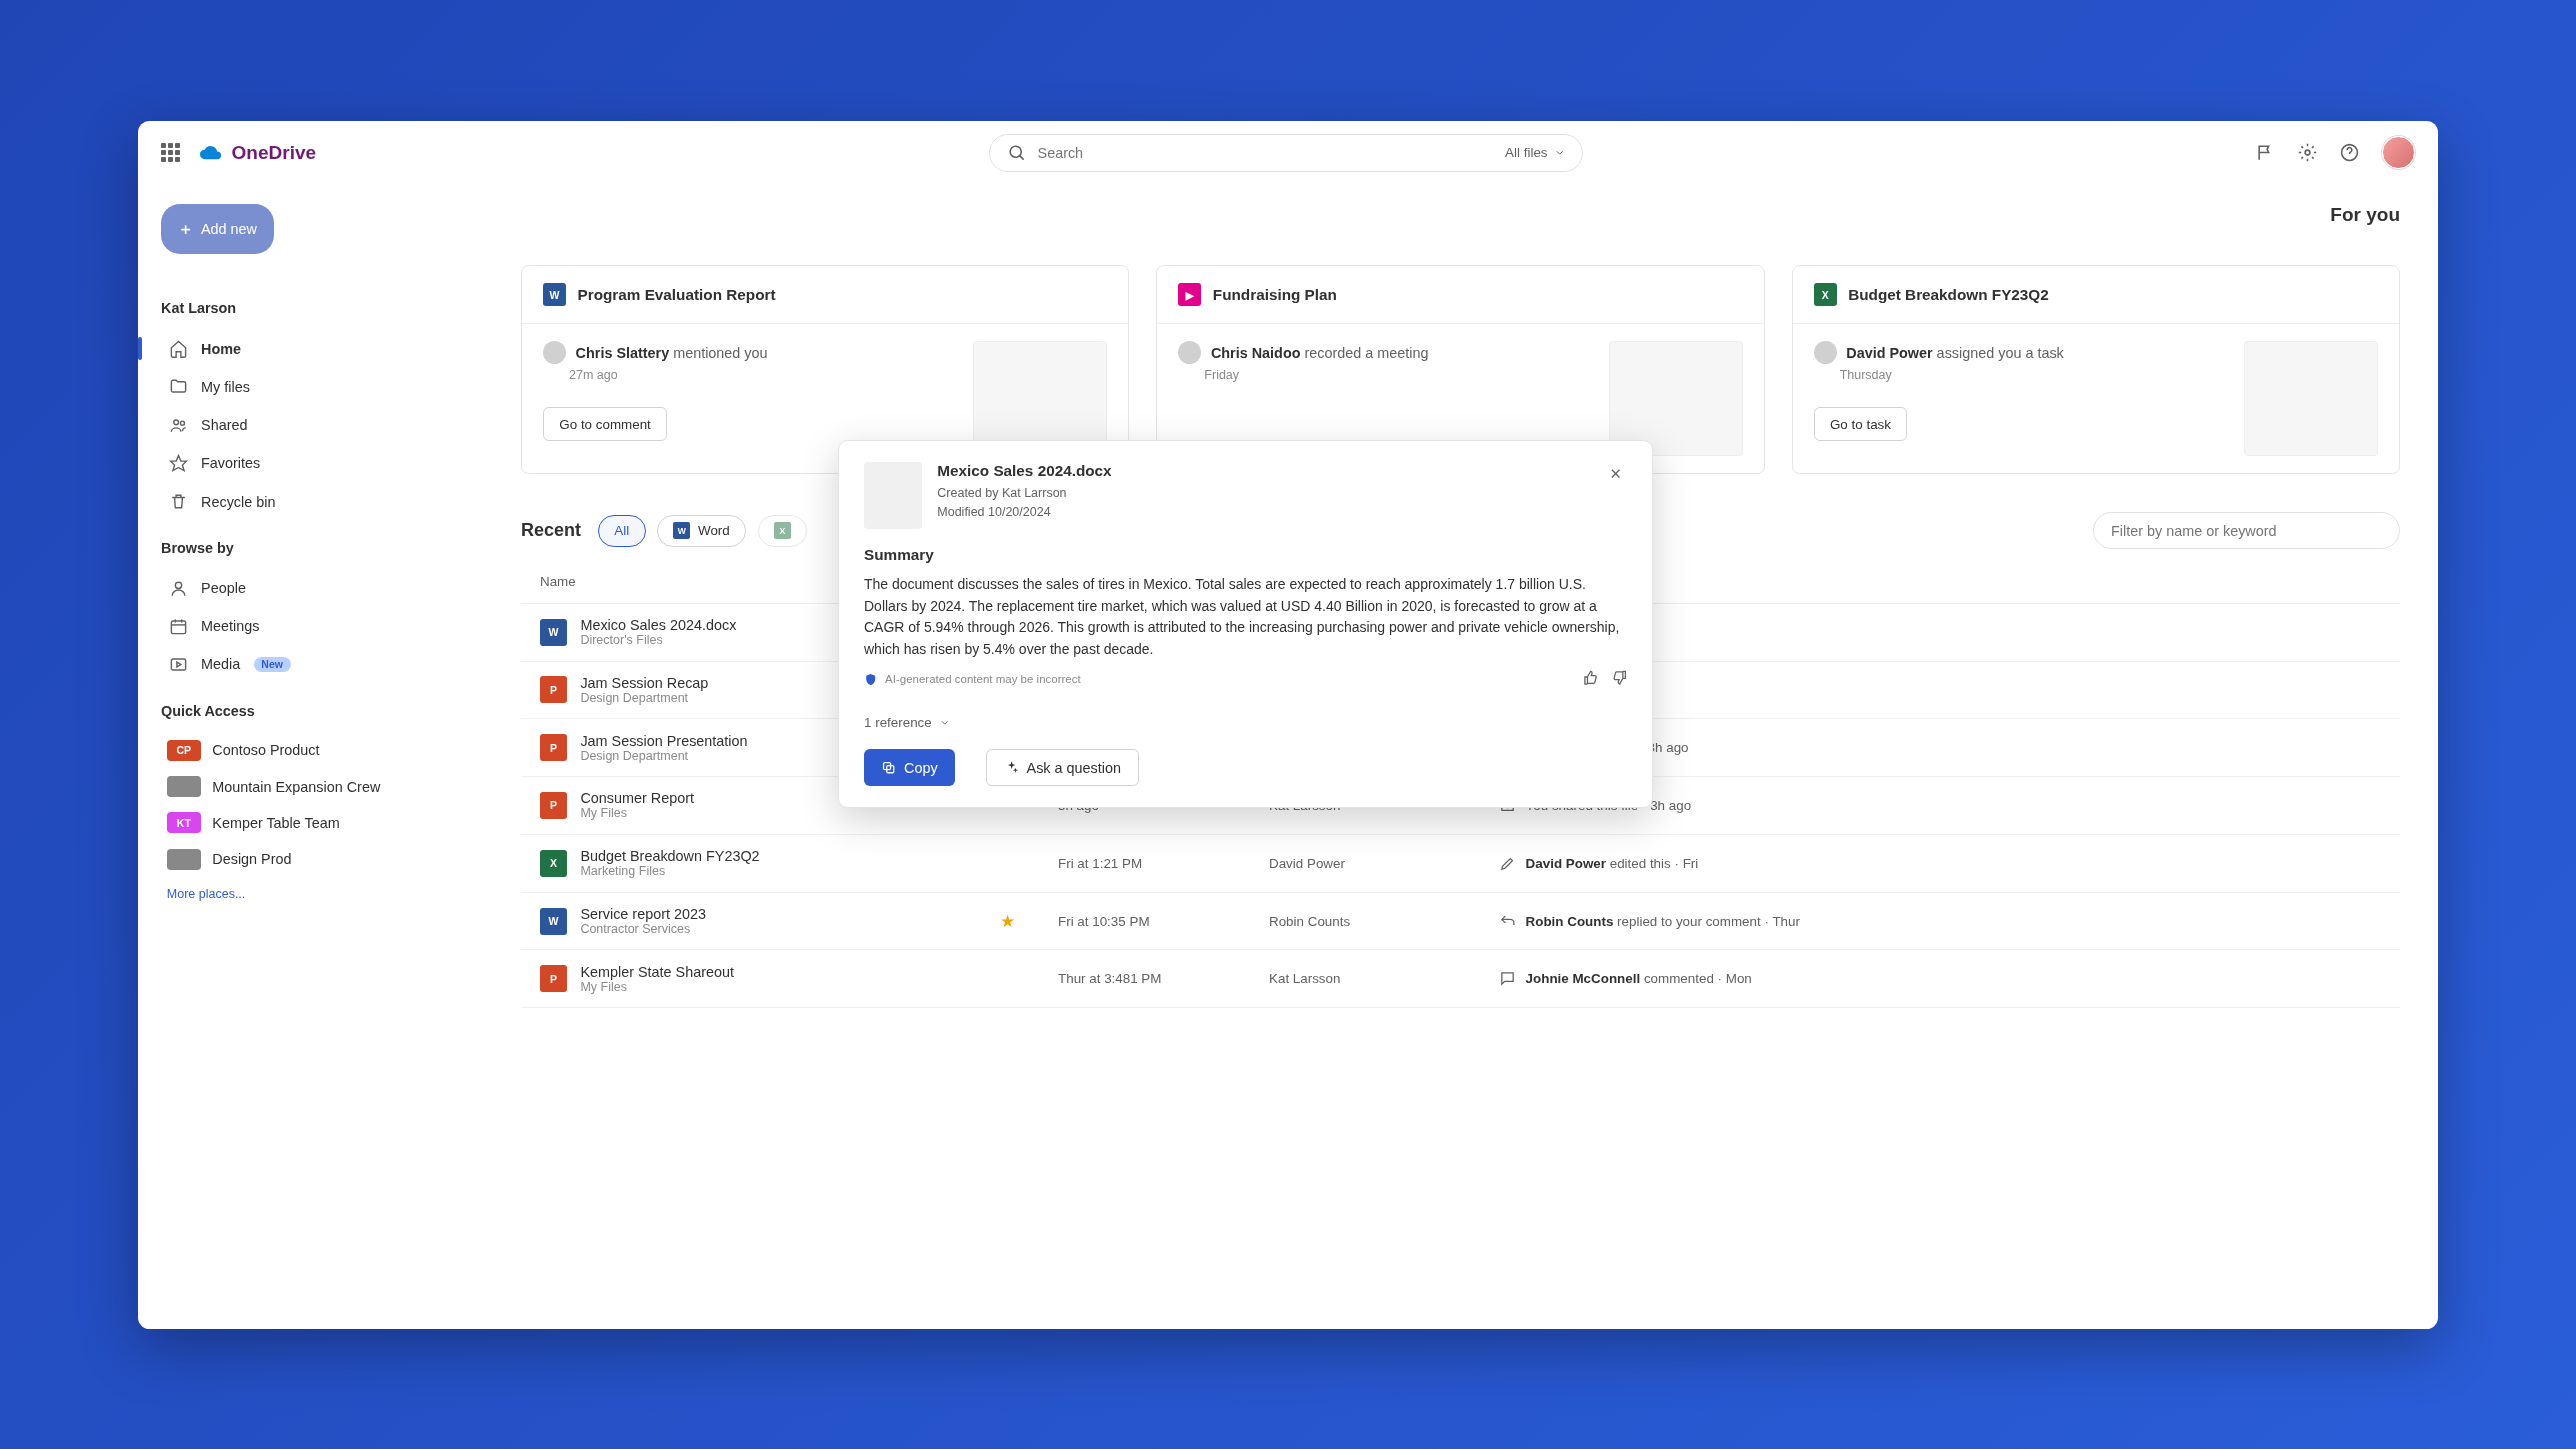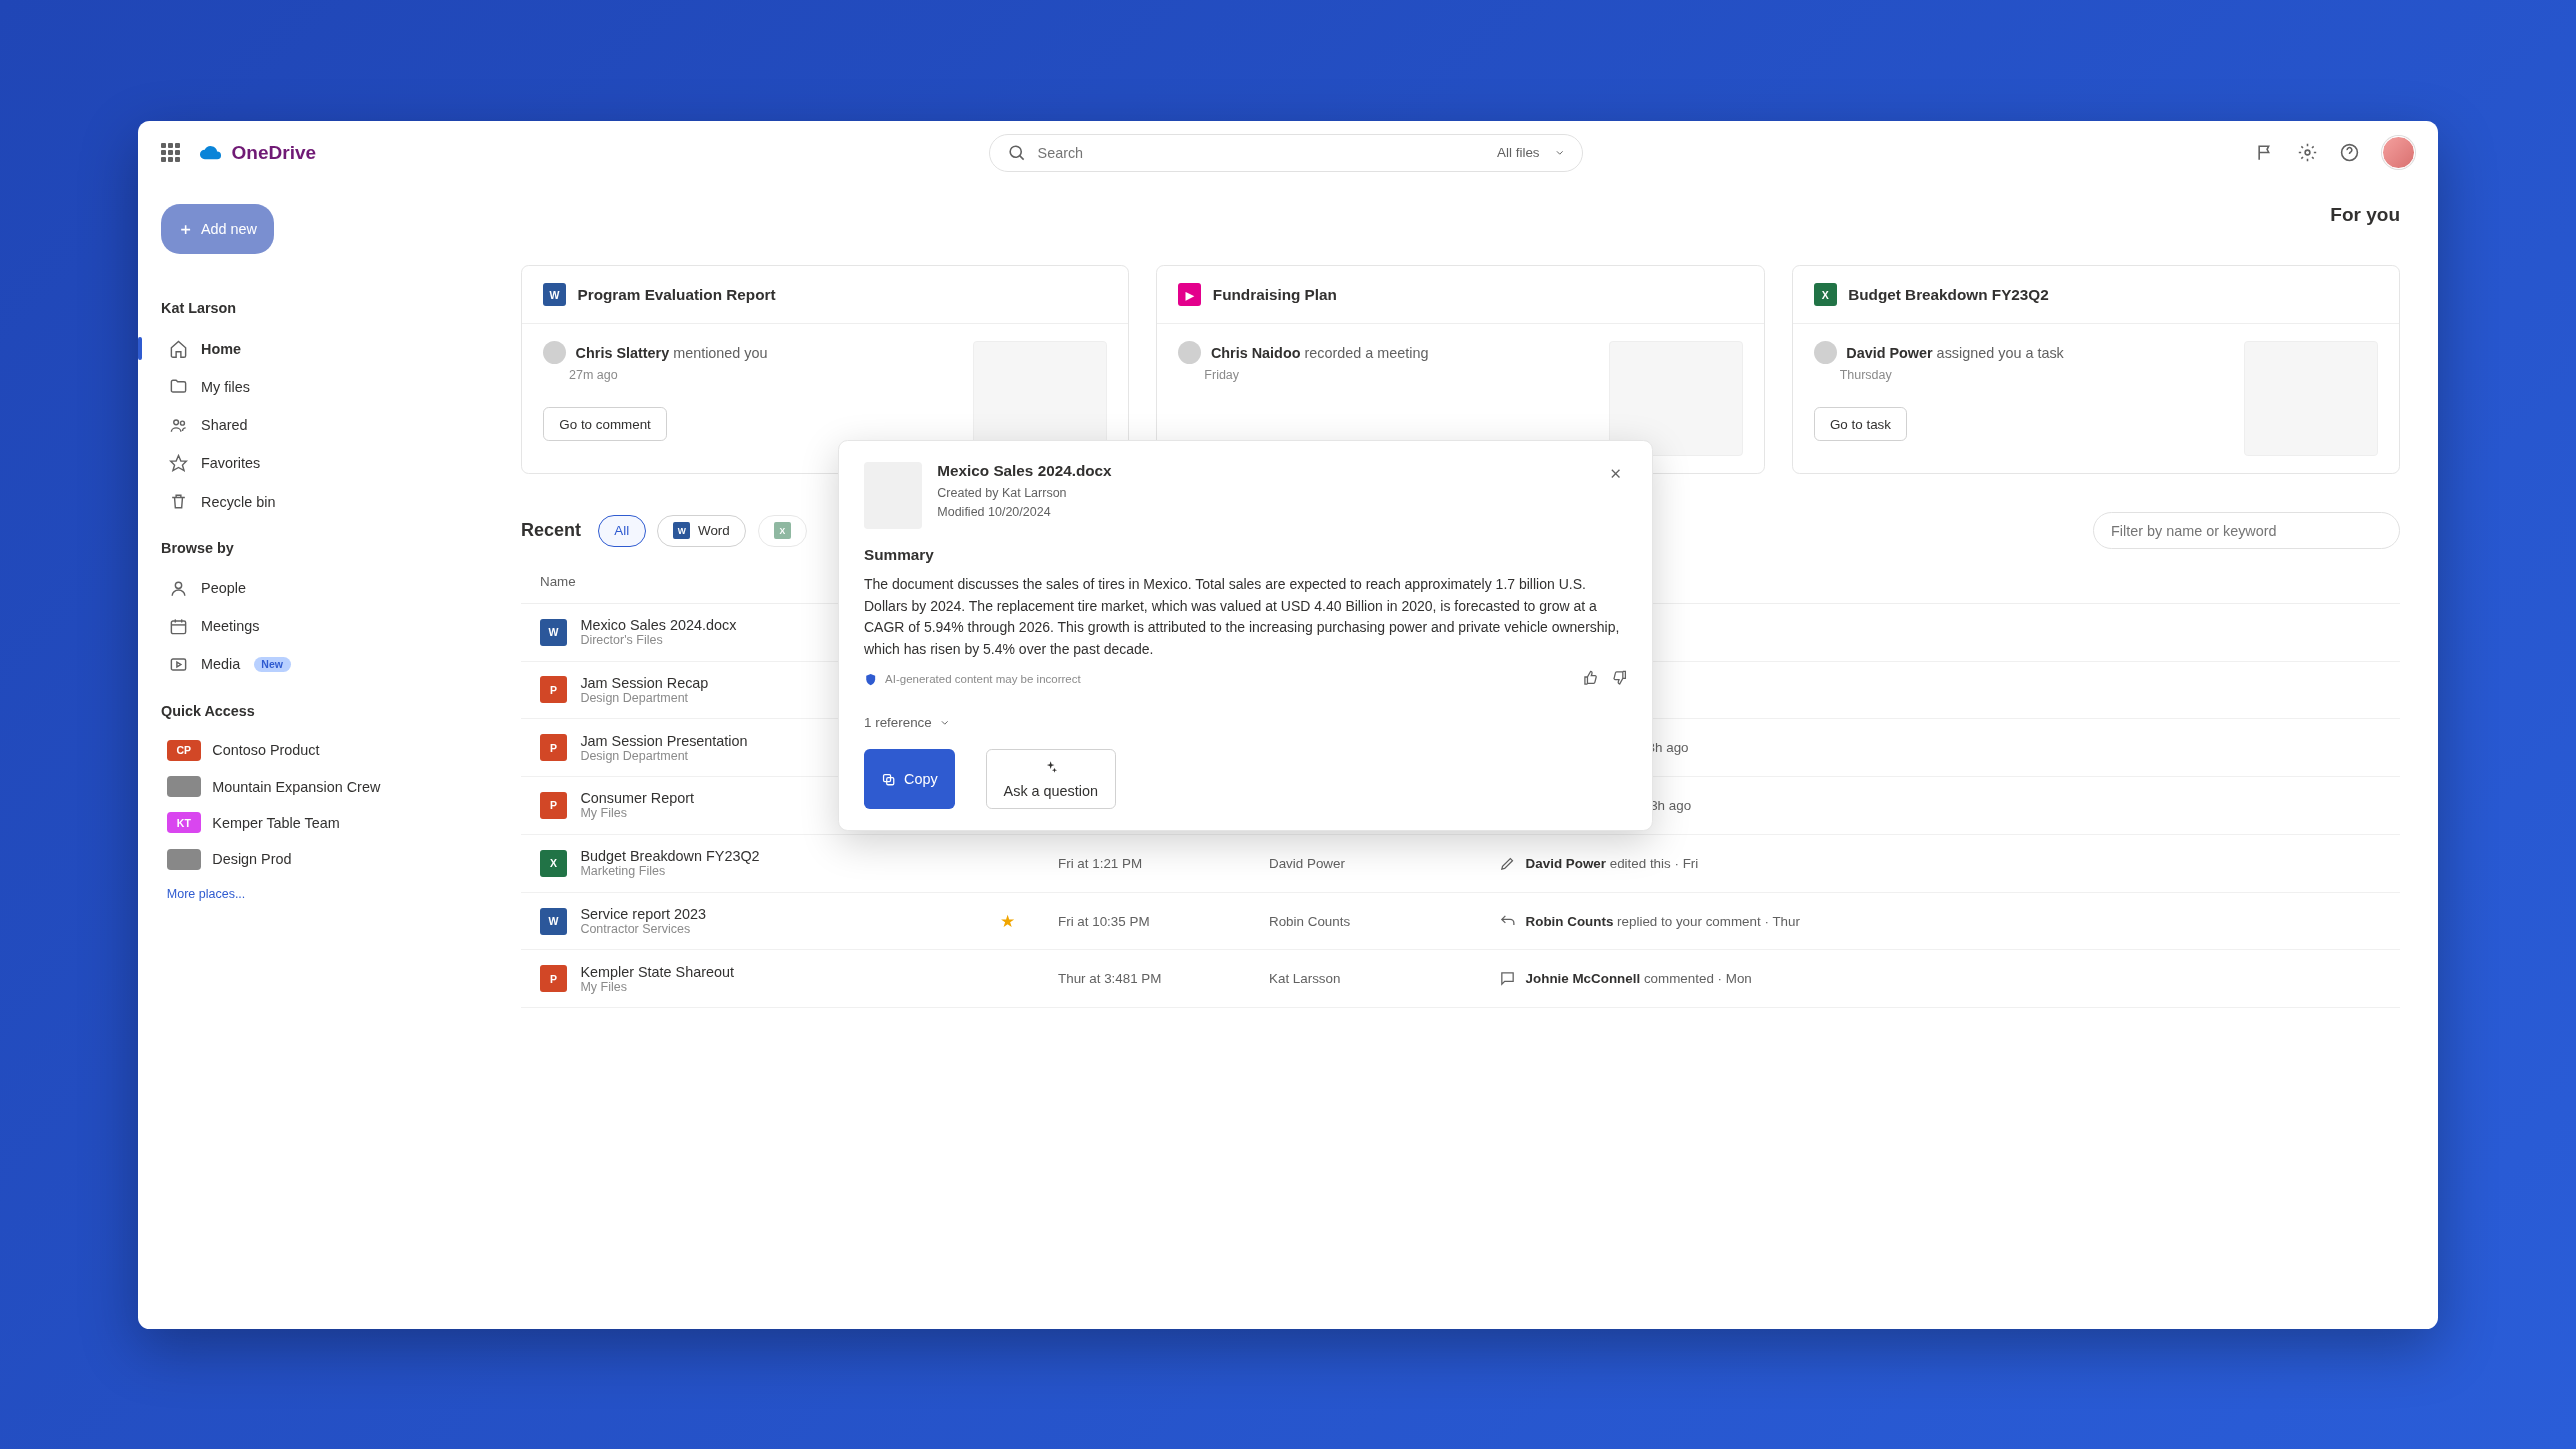--- a/index.html
+++ b/index.html
@@ -39,21 +39,21 @@
 .search-box {
   display: flex; align-items: center;
   width: 594px; height: 38px;
   background: #fff;
   border: 1px solid #e1e1e1;
   border-radius: 19px;
   padding: 0 17px;
   gap: 11.5px;
 }
 .search-box input { flex: 1; border: none; outline: none; font-size: 14.4px; color: #616161; background: transparent; }
-.search-scope { display: flex; align-items: center; gap: 14px; color: #616161; font-size: 13.4px; cursor: pointer; }
+.search-scope { display: flex; align-items: center; gap: 6px; color: #616161; font-size: 13.4px; cursor: pointer; }
 .header-actions { display: flex; align-items: center; gap: 23px; }
 .header-icon { width: 19px; height: 19px; color: #616161; cursor: pointer; }
 .avatar { width: 33px; height: 33px; border-radius: 50%; background: linear-gradient(135deg, #f4a09e, #d97070); cursor: pointer; border: 1.9px solid #fff; box-shadow: 0 0 0 1px #ddd; }
 
 
 .body { flex: 1; display: flex; overflow: hidden; }
 
 
 .sidebar { width: 345px; padding: 19px 23px; overflow-y: auto; }
 .add-new-btn {
@@ -145,21 +145,21 @@
 .pop-close { cursor: pointer; color: #616161; font-size: 17px; padding: 3.8px; }
 .pop-section-title { font-size: 15.3px; font-weight: 600; color: #323130; margin-bottom: 9.6px; }
 .pop-summary { font-size: 14px; color: #323130; line-height: 1.55; margin-bottom: 9.6px; }
 .ai-disclaimer { display: flex; align-items: center; gap: 7.7px; font-size: 11.5px; color: #8a8a8a; }
 .ai-disclaimer-row { display: flex; align-items: center; justify-content: space-between; }
 .feedback-icons { display: flex; gap: 13.4px; color: #616161; }
 .feedback-icons span { cursor: pointer; font-size: 14.4px; }
 .references { display: flex; align-items: center; gap: 7.7px; font-size: 13.4px; color: #616161; margin-top: 13.4px; cursor: pointer; padding-top: 13.4px; }
 .pop-actions { display: flex; gap: 31px; margin-top: 19px; }
 .btn-primary { display: inline-flex; align-items: center; gap: 7.7px; background: #2f5bd0; color: #fff; border: none; border-radius: 5.8px; padding: 9.6px 17px; font-size: 14.4px; cursor: pointer; }
-.btn-secondary { display: inline-flex; align-items: center; gap: 7.7px; background: #fff; border: 1px solid #d1d1d1; color: #323130; border-radius: 5.8px; padding: 9.6px 17px; font-size: 14.4px; cursor: pointer; flex-direction: column; }
+.btn-secondary { display: inline-flex; align-items: center; gap: 7.7px; background: #fff; border: 1px solid #d1d1d1; color: #323130; border-radius: 5.8px; padding: 9.6px 17px; font-size: 14.4px; cursor: pointer; }
 
 
 .icon-word { background: #2b579a; }
 .icon-ppt { background: #d24726; }
 .icon-excel { background: #217346; }
 .icon-stream { background: #e3008c; }
 .doc-icon-svg { display: flex; align-items: center; justify-content: center; color: #fff; font-size: 10.5px; font-weight: 700; }
 </style>
 </head>
 <body>

